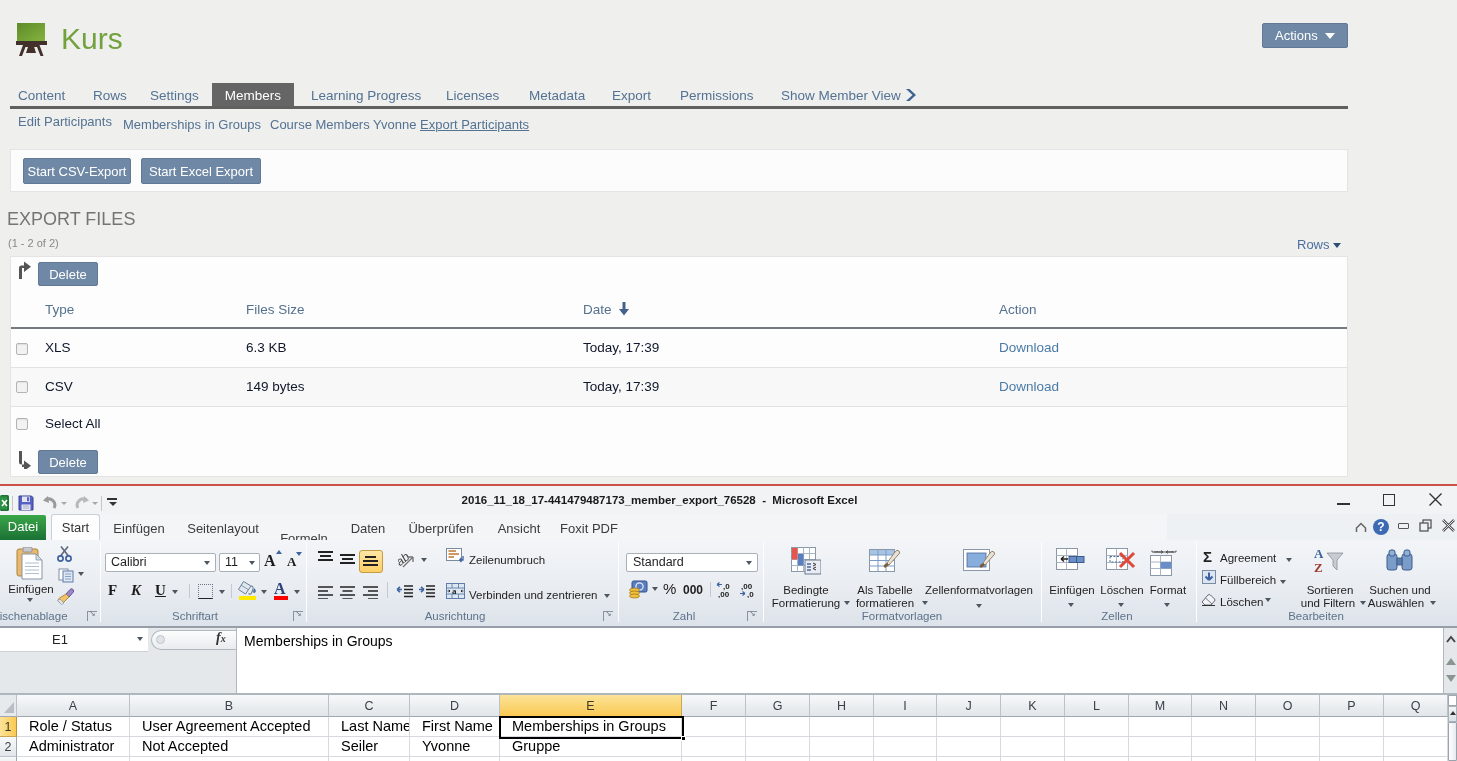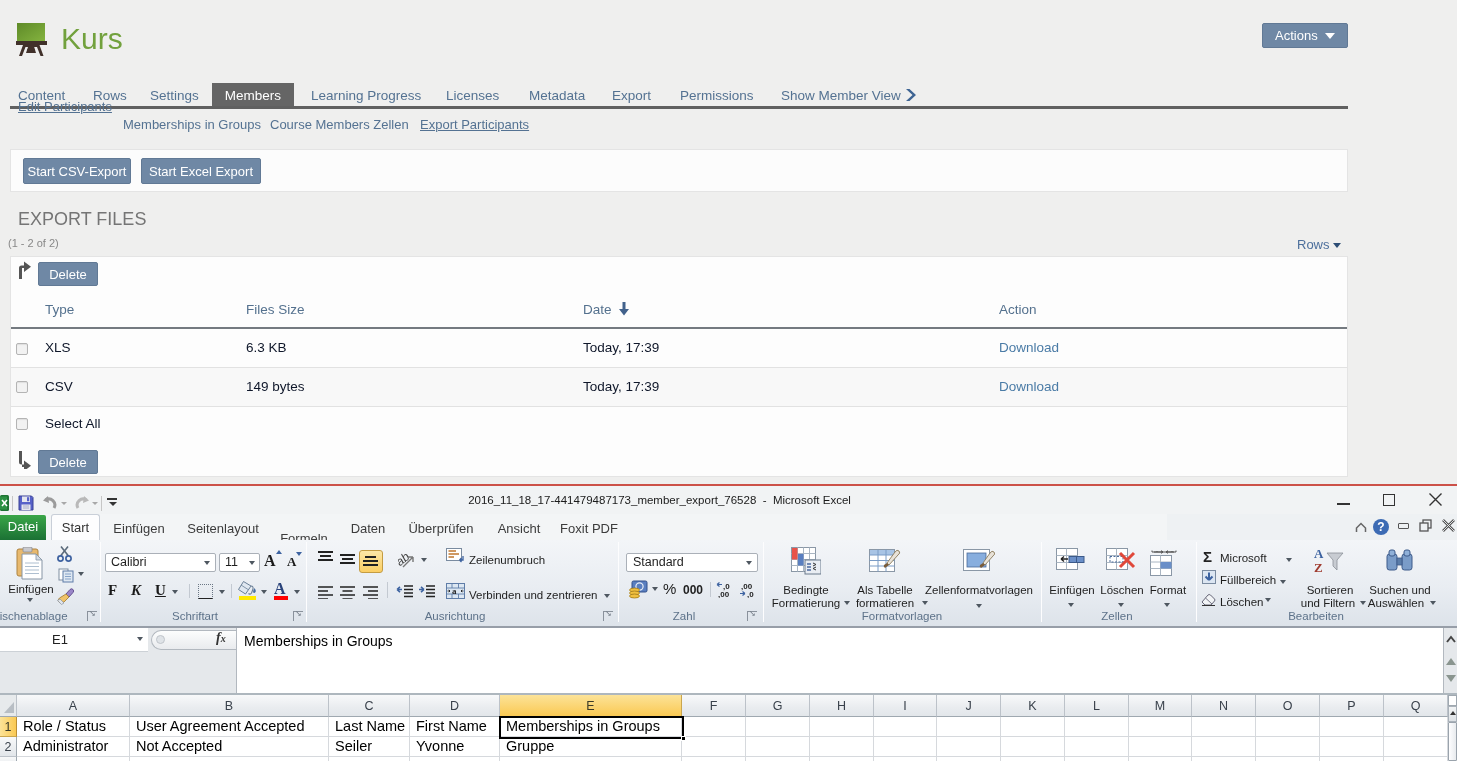--- a/index.html
+++ b/index.html
@@ -30,21 +30,21 @@
 .launcher { position:absolute; top:71px; width:10px; height:10px; border-left:1px solid #8a929c; border-top:1px solid #8a929c; }
 .launcher:after { content:"\2198"; position:absolute; left:1px; top:-3px; font-size:8px; color:#6d7680; }
 .ribsmall { font-size:11.5px; color:#1e1e1e; }
 .combo { position:absolute; background:#fff; border:1px solid #aab0b8; border-radius:2px; font-size:12.5px; color:#1e1e1e; }
 .caret { width:0; height:0; border-left:3.5px solid transparent; border-right:3.5px solid transparent; border-top:4.5px solid #4e5760; }
 
 #fbar { left:0; top:144px; width:1457px; height:67px; background:#e5e8eb; border-bottom:2px solid #aeb7be; }
 
 #grid { left:0; top:211px; width:1457px; height:66px; background:#fff; }
 .colhdr { position:absolute; top:0; height:22px; background:linear-gradient(#f8f9fa, #e9ecef 60%, #e2e6ea); border-right:1px solid #bcc2c9; border-bottom:1px solid #9fa8b0; text-align:center; font-size:12.5px; color:#39414b; line-height:22px; }
-.gcell { position:absolute; background:#fff; border-right:1px solid #d6d9dd; border-bottom:1px solid #d6d9dd; font-size:14.5px; color:#000; padding:1px 0 0 6px; white-space:nowrap; overflow:hidden; }
+.gcell { position:absolute; background:#fff; border-right:1px solid #d6d9dd; border-bottom:1px solid #d6d9dd; font-size:14.5px; color:#000; padding:1px 0 0 12px; white-space:nowrap; overflow:hidden; }
 </style>
 </head>
 <body>
 <div id="page">
 
   <svg class="abs" style="left:16px; top:22px;" width="31" height="35" viewBox="0 0 31 35">
     <rect x="1" y="1" width="28" height="18" fill="url(#gr1)"></rect>
     <defs>
         <linearGradient id="gr1" x1="0" y1="0" x2="1" y2="1">
           <stop offset="0" stop-color="#5e8a28"></stop>
@@ -66,30 +66,30 @@
   <div class="abs tabtxt" style="left:446px; top:88px;">Licenses</div>
   <div class="abs tabtxt" style="left:529px; top:88px;">Metadata</div>
   <div class="abs tabtxt" style="left:612px; top:88px;">Export</div>
   <div class="abs tabtxt" style="left:680px; top:88px;">Permissions</div>
   <div class="abs tabtxt" style="left:781px; top:88px;">Show Member View</div>
   <svg class="abs" style="left:903px; top:88px;" width="14" height="14" viewBox="0 0 14 14">
       <path d="M3 1 L9.5 7 L3 13 L6.5 13 L13 7 L6.5 1 Z" fill="#3e6493"></path>
     </svg>
   <div class="abs" id="tabline"></div>
 
-  <div class="abs sub" style="left:18px; top:99px;text-decoration:underline;">Edit Participants</div>
+  <div class="abs sub" style="left:18px; top:114px;">Edit Participants</div>
   <div class="abs sub" style="left:123px; top:117px;">Memberships in Groups</div>
-  <div class="abs sub" style="left:270px; top:117px;">Course Members Zellen</div>
+  <div class="abs sub" style="left:270px; top:117px;">Course Members Yvonne</div>
   <div class="abs sub" style="left:420px; top:117px; text-decoration:underline;">Export Participants</div>
 
   <div class="abs" id="toolbar"></div>
   <div class="abs btn" style="left:23px; top:158px; width:108px; height:26px; line-height:25px;">Start CSV-Export</div>
   <div class="abs btn" style="left:141px; top:158px; width:120px; height:26px; line-height:25px;">Start Excel Export</div>
 
-  <div class="abs" style="left:7px; top:209px; font-size:18px; color:#757575;margin-left:11px;">EXPORT FILES</div>
+  <div class="abs" style="left:7px; top:209px; font-size:18px; color:#757575;">EXPORT FILES</div>
   <div class="abs" style="left:8px; top:237px; font-size:11px; color:#888;">(1 - 2 of 2)</div>
   <div class="abs" style="left:1297px; top:237px; font-size:13px; color:#4c6f9c;">Rows <span style="display:inline-block; width:0; height:0; border-left:4.5px solid transparent; border-right:4.5px solid transparent; border-top:5.5px solid #2c4d75; vertical-align:1px;"></span></div>
 
   <div class="abs" id="tablepanel"></div>
   <svg class="abs" style="left:17px; top:261px;" width="14" height="18" viewBox="0 0 14 18">
       <path d="M2 18 L2 7 Q2 4.5 4.5 4.5 L7 4.5 L7 0.5 L14 5.8 L7 11 L7 7 L5 7 L5 18 Z" fill="#555"></path>
     </svg>
   <div class="abs btn" style="left:38px; top:262px; width:60px; height:24px; line-height:23px;">Delete</div>
   <div class="abs hdrtxt" style="left:45px; top:302px;">Type</div>
   <div class="abs hdrtxt" style="left:246px; top:302px;">Files Size</div>
@@ -144,21 +144,21 @@
       <div class="abs" style="left:61px; top:16px; width:0; height:0; border-left:3px solid transparent; border-right:3px solid transparent; border-top:3.5px solid #a8a8a8;"></div>
       <svg class="abs" style="left:74px; top:9px;" width="17" height="16" viewBox="0 0 17 16">
         <path d="M4 13 A6 6 0 0 1 12.5 5" fill="none" stroke="#b9b9b9" stroke-width="3"></path>
         <path d="M10 1 L15 5.5 L9 8 Z" fill="#b9b9b9"></path>
       </svg>
       <div class="abs" style="left:92px; top:16px; width:0; height:0; border-left:3px solid transparent; border-right:3px solid transparent; border-top:3.5px solid #a8a8a8;"></div>
       <div class="abs" style="left:101px; top:10px; width:1px; height:15px; background:#c6c6c6;"></div>
       <div class="abs" style="left:107px; top:12px; width:10px; height:1.5px; background:#333;"></div>
       <div class="abs" style="left:108.5px; top:16px; width:0; height:0; border-left:4px solid transparent; border-right:4px solid transparent; border-top:4.5px solid #333;"></div>
 
-      <div class="abs" style="left:0; top:8px; width:1319px; text-align:center; font-size:11.5px; color:#1a1a1a;">2016_11_18_17-441479487173_member_export_76528&nbsp; -&nbsp; Microsoft Excel</div>
+      <div class="abs" style="left:0; top:8px; width:1319px; text-align:center; font-size:11.5px; color:#1a1a1a;font-weight:bold;">2016_11_18_17-441479487173_member_export_76528&nbsp; -&nbsp; Microsoft Excel</div>
 
       <div class="abs" style="left:1337px; top:17px; width:13px; height:1.5px; background:#333;"></div>
       <div class="abs" style="left:1383px; top:8px; width:12px; height:12px; border:1.5px solid #333;"></div>
       <svg class="abs" style="left:1429px; top:7px;" width="13" height="13" viewBox="0 0 13 13">
           <path d="M0.5 0.5 L12.5 12.5 M12.5 0.5 L0.5 12.5" stroke="#333" stroke-width="1.4"></path>
         </svg>
     </div>
     <div class="abs" id="ribtabs">
       <div class="abs" style="left:0; top:1px; width:46px; height:25px; background:linear-gradient(#3aa648, #1b7134); color:#fff; font-size:13px; text-align:center; line-height:24px; border-radius:0 2px 0 0;">Datei</div>
       <div class="abs" style="left:51px; top:0; width:49px; height:26px; background:#fdfdfe; border:1px solid #c9cfd8; border-bottom:none; border-radius:3px 3px 0 0; font-size:13px; color:#333; text-align:center; line-height:25px;">Start</div>
@@ -377,21 +377,21 @@
         <rect x="10.5" y="14" width="11" height="6.5" fill="#6a8fc8"></rect>
       </svg>
       <div class="abs ribsmall" style="left:1044px; top:44px; width:56px; text-align:center;">Einfügen</div>
       <div class="abs caret" style="left:1068px; top:63px;"></div>
       <div class="abs ribsmall" style="left:1096px; top:44px; width:52px; text-align:center;">Löschen</div>
       <div class="abs caret" style="left:1118px; top:63px;"></div>
       <div class="abs ribsmall" style="left:1144px; top:44px; width:48px; text-align:center;">Format</div>
       <div class="abs caret" style="left:1164px; top:63px;"></div>
 
       <div class="abs" style="left:1203px; top:8px; font-size:15px; font-weight:bold; color:#222;">Σ</div>
-      <div class="abs ribsmall" style="left:1220px; top:12px;">Microsoft</div>
+      <div class="abs ribsmall" style="left:1220px; top:12px;">Agreement</div>
       <div class="abs caret" style="left:1286px; top:18px;"></div>
       <svg class="abs" style="left:1202px; top:30px;" width="14" height="14" viewBox="0 0 14 14">
         <rect x="0.5" y="0.5" width="13" height="13" fill="#dce6f2" stroke="#7a8ba0" stroke-width="1"></rect>
         <path d="M7 2.5 L7 10 M7 10 L3.5 6.5 M7 10 L10.5 6.5" stroke="#3c62a0" stroke-width="2" fill="none"></path>
       </svg>
       <div class="abs ribsmall" style="left:1220px; top:34px;">Füllbereich</div>
       <div class="abs caret" style="left:1280px; top:40px;"></div>
       <svg class="abs" style="left:1201px; top:53px;" width="15" height="13" viewBox="0 0 15 13">
         <path d="M1 9 L7 2 Q8 1 9.5 2 L13.5 6 Q14.5 7 13.5 8 L10 12 L4 12 Z" fill="#f2f4f6" stroke="#667" stroke-width="1"></path>
         <path d="M4.5 5 L11 11" stroke="#667" stroke-width="0.9"></path>

